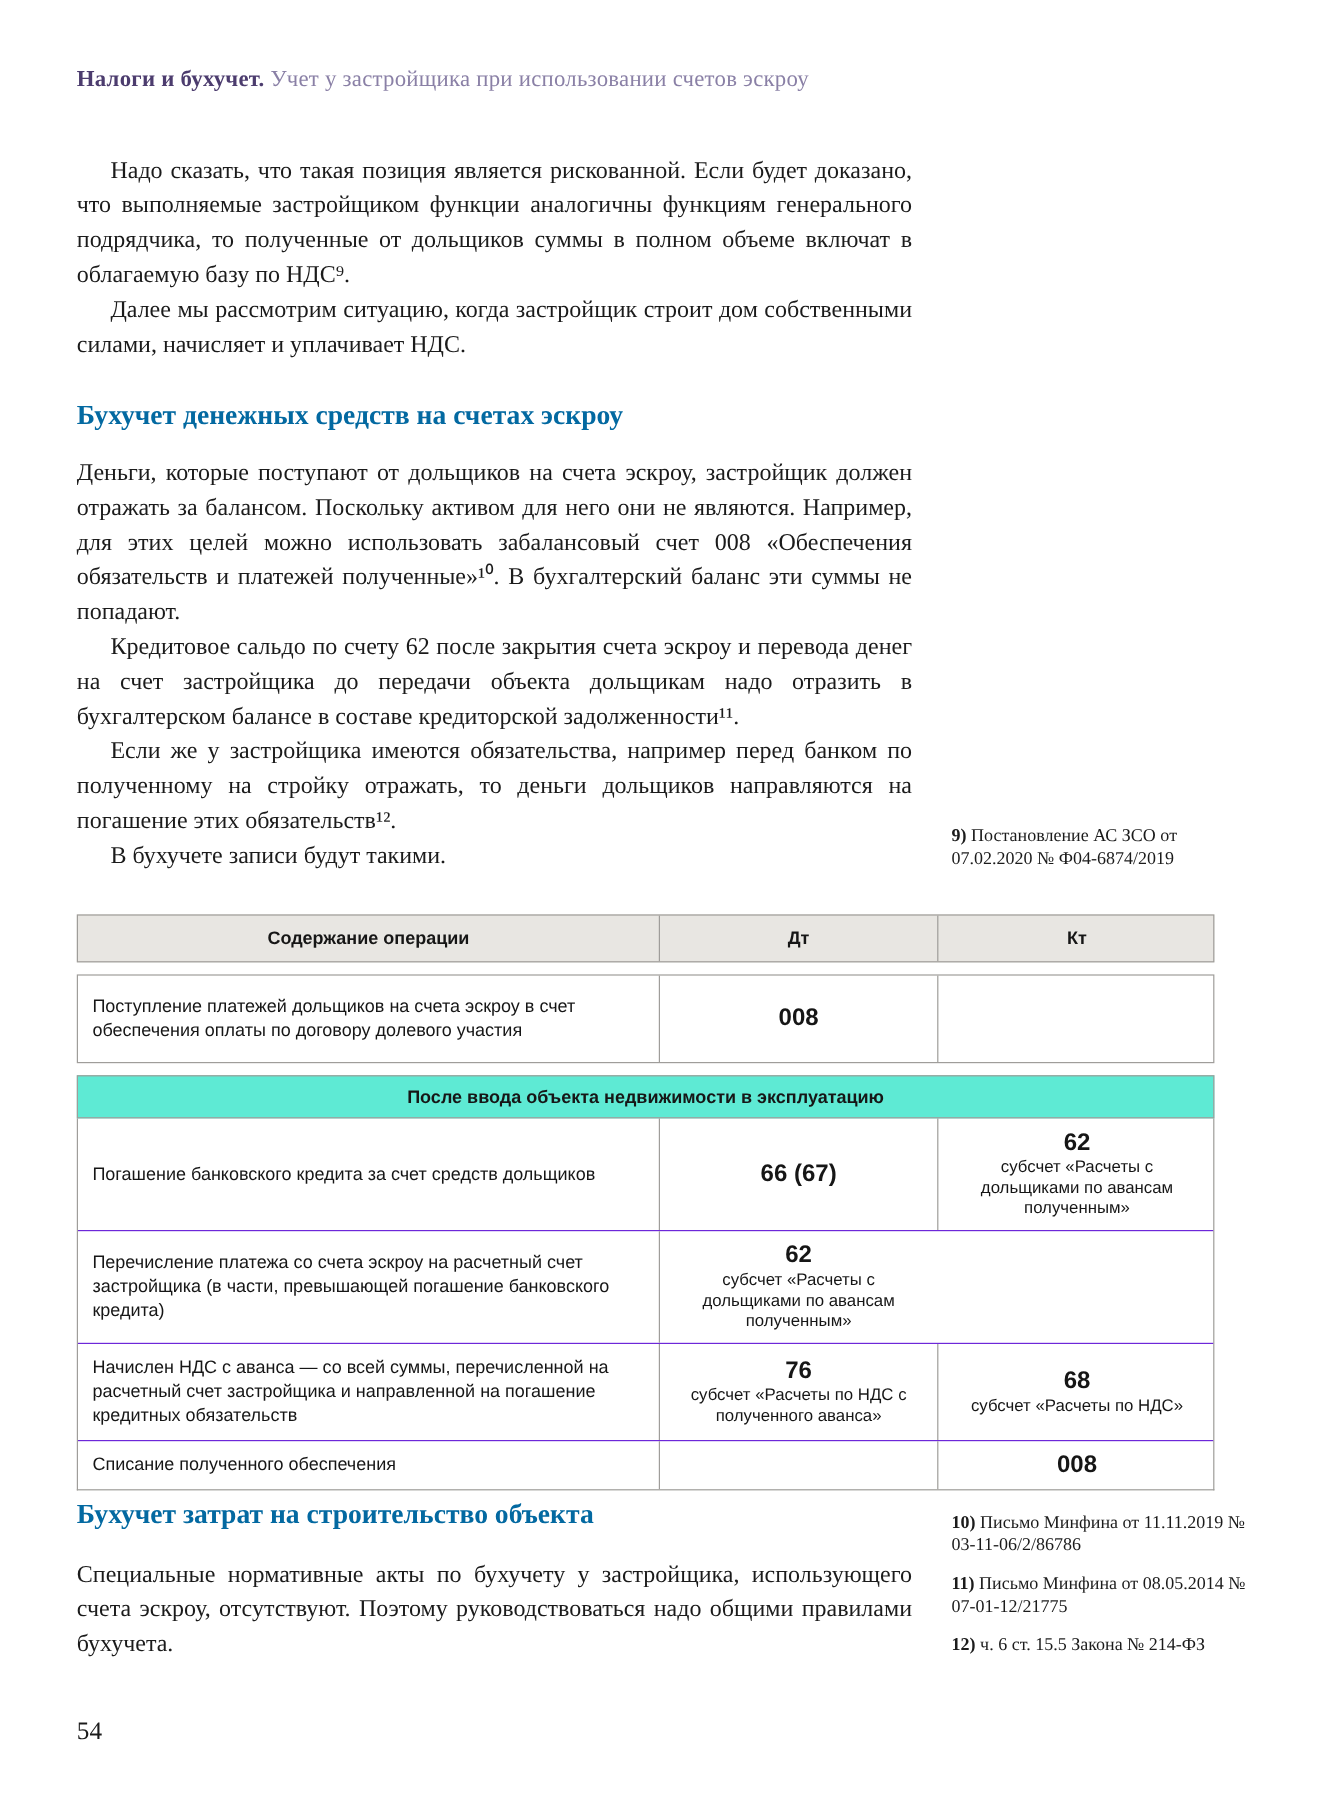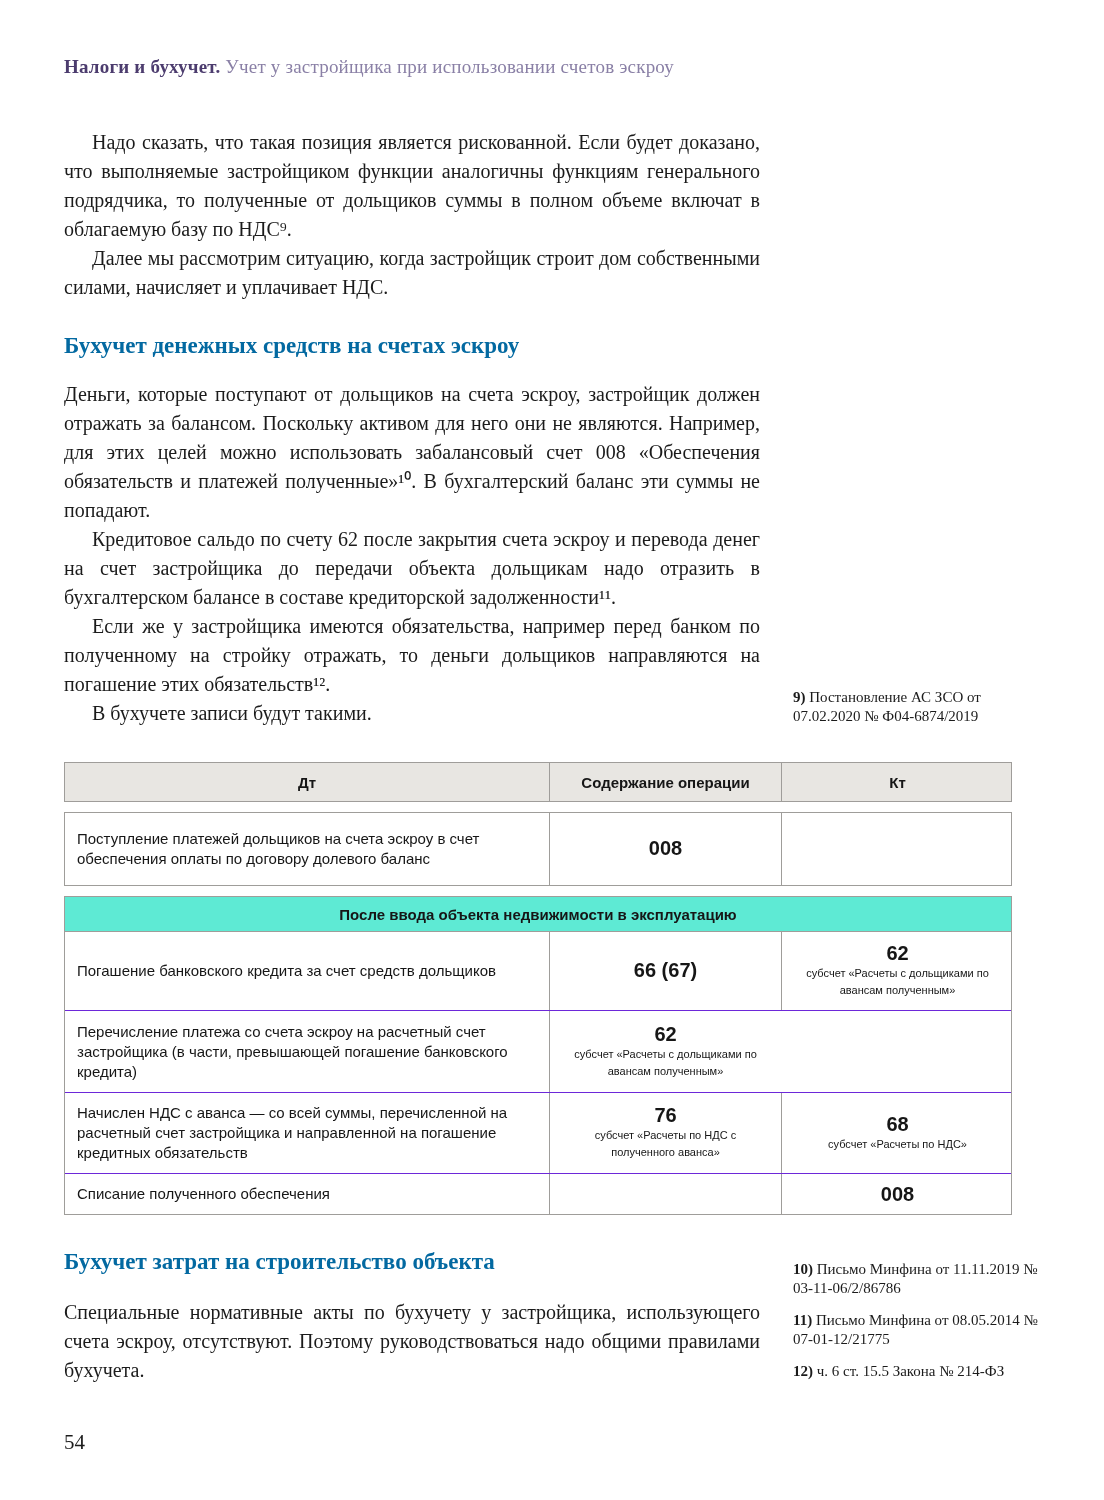--- a/index.html
+++ b/index.html
@@ -32,21 +32,21 @@
     height:38px; font-weight:bold; font-size:15px;
   }
   .t-headrow .hcell + .hcell { border-left:1px solid #9f9d9a; }
   .t-body1 { margin-top:10px; border:1px solid #9f9d9a; }
   .t-row { min-height:72px; }
   .t-row .cell { display:flex; flex-direction:column; justify-content:center; padding:10px 12px; }
   .t-row .cell + .cell { border-left:1px solid #9f9d9a; }
   .op { font-size:15px; line-height:20px; text-align:left; }
   .acc { text-align:center; }
   .acc .num { font-weight:bold; font-size:20px; line-height:20px; }
-  .acc .sub { font-size:11px; line-height:17px; margin-top:2px; }
+  .acc .sub { font-size:14px; line-height:17px; margin-top:2px; }
   .t2-title {
     display:flex; align-items:center; justify-content:center;
     height:36px; background:#5eead4; border:1px solid #9f9d9a;
     font-weight:bold; font-size:15px;
   }
   .t2-body { border:1px solid #9f9d9a; border-top:none; }
   .t2-body .t-row + .t-row { border-top:1px solid #6d28d9; }
   .t2-body .t-row.r1 { min-height:78px; }
   .t2-body .t-row.r2 { min-height:82px; }
   .t2-body .t-row.r3 { min-height:80px; }
@@ -78,27 +78,27 @@
     <div class="sec-title t1">Бухучет денежных средств на счетах эскроу</div>
 
     <p>Деньги, которые поступают от дольщиков на счета эскроу, застройщик должен отражать за балансом. Поскольку активом для него они не являются. Например, для этих целей можно использовать забалансовый счет 008 «Обеспечения обязательств и платежей полученные»¹⁰. В бухгалтерский баланс эти суммы не попадают.</p>
     <p class="indent">Кредитовое сальдо по счету 62 после закрытия счета эскроу и перевода денег на счет застройщика до передачи объекта дольщикам надо отразить в бухгалтерском балансе в составе кредиторской задолженности¹¹.</p>
     <p class="indent">Если же у застройщика имеются обязательства, например перед банком по полученному на стройку отражать, то деньги дольщиков направляются на погашение этих обязательств¹².</p>
     <p class="indent">В бухучете записи будут такими.</p>
   </div>
 
   <div class="tbl tbl1">
     <div class="t-headrow grid3">
+      <div class="hcell">Содержание операции</div>
       <div class="hcell">Дт</div>
-      <div class="hcell">Содержание операции</div>
       <div class="hcell">Кт</div>
     </div>
     <div class="t-body1">
       <div class="t-row grid3">
-        <div class="cell op">Поступление платежей дольщиков на счета эскроу в счет обеспечения оплаты по договору долевого баланс</div>
+        <div class="cell op">Поступление платежей дольщиков на счета эскроу в счет обеспечения оплаты по договору долевого участия</div>
         <div class="cell acc">
           <div class="num">008</div>
           <div class="sub"></div>
         </div>
         <div class="cell acc">
           <div class="num"></div>
           <div class="sub"></div>
         </div>
       </div>
     </div>

